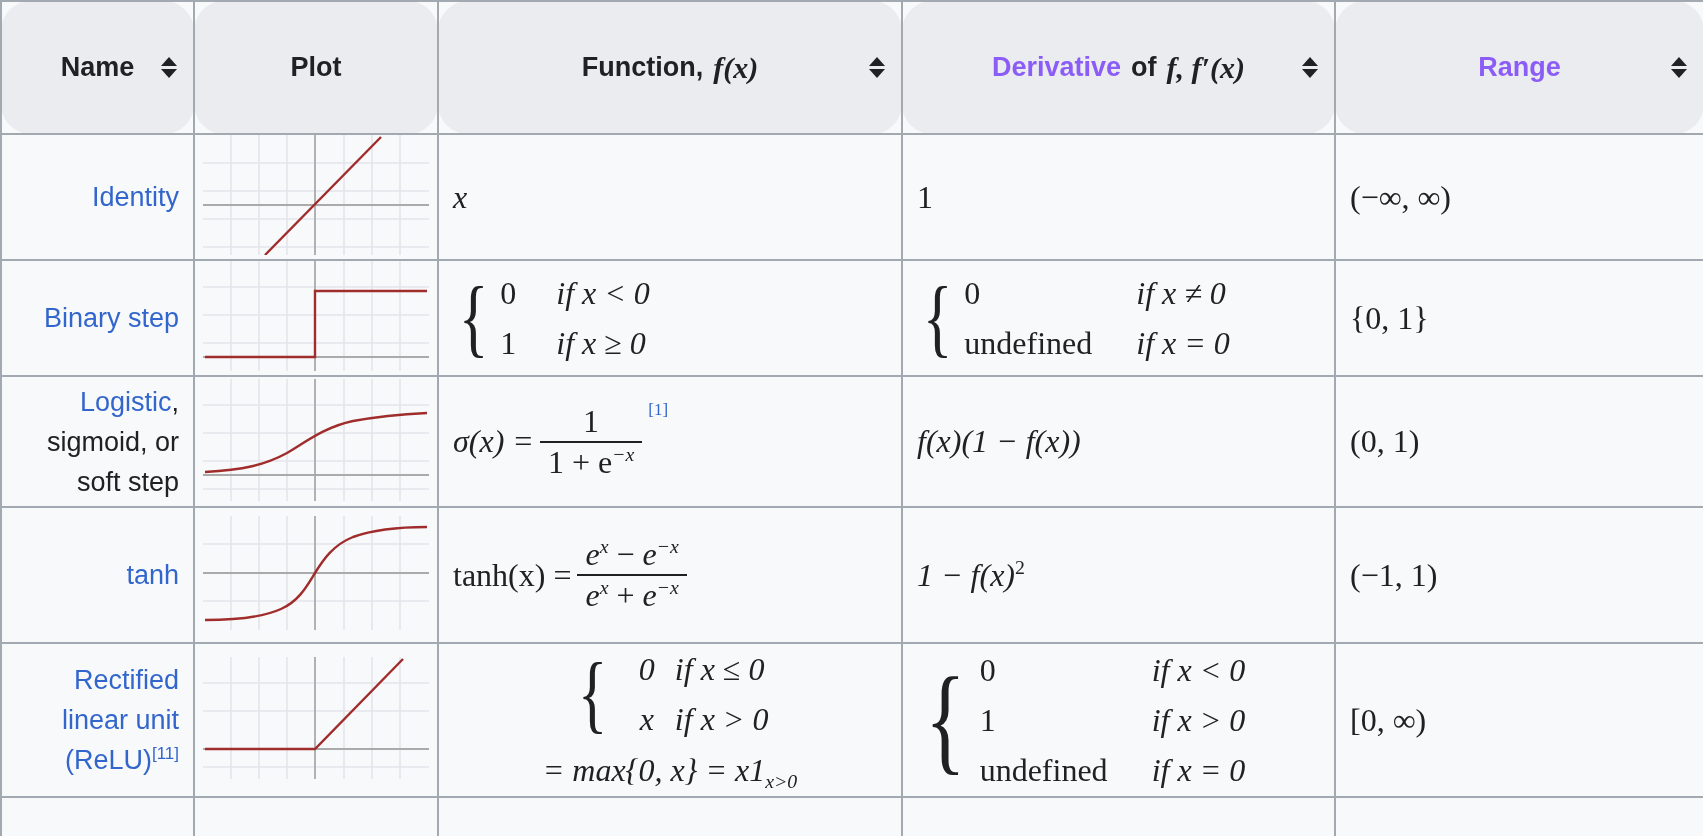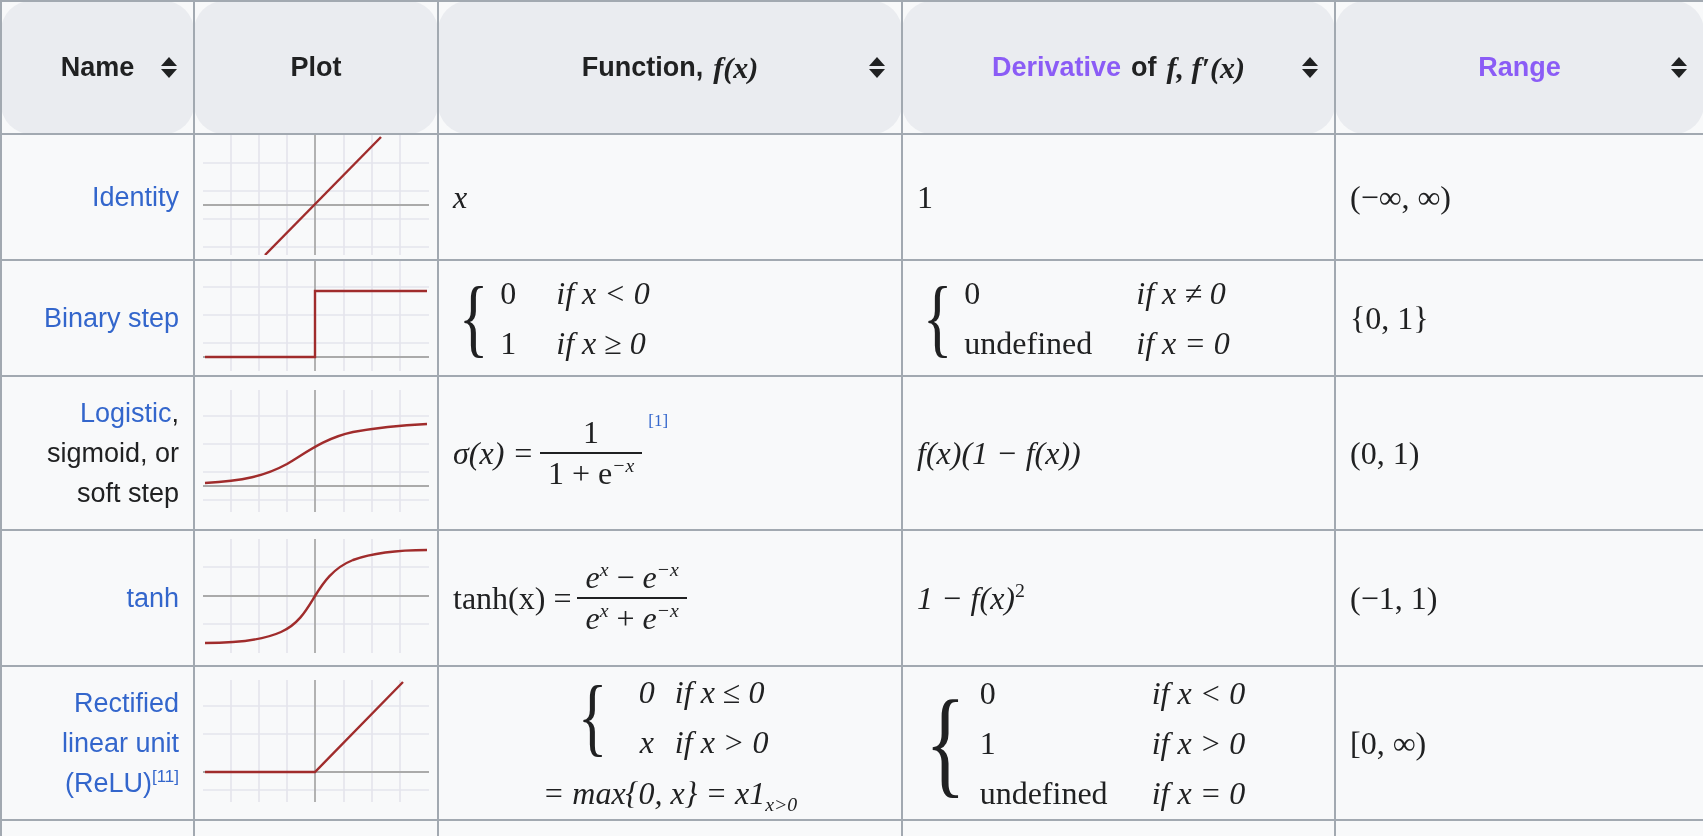--- a/index.html
+++ b/index.html
@@ -257,21 +257,21 @@
               <span class="cr-cond mi">if x = 0</span>
             </span>
           </span>
         </span>
       </td>
       <td class="math-cell">
         <span class="mn">{0, 1}</span>
       </td>
     </tr>
 
-    <tr style="height:154px;">
+    <tr style="height:131px;">
       <td class="name-cell">
         <a href="#">Logistic</a><span>,<br>sigmoid, or<br>soft step</span>
       </td>
       <td class="plot-cell">
         <span class="plotbox">
           <svg width="226" height="122" viewBox="0 0 226 122">
             <rect x="0" y="0" width="226" height="122" fill="#f8f9fa"></rect>
             <g stroke="#e4e4ec" stroke-width="1.6">
               <line x1="28" y1="0" x2="28" y2="122"></line>
                 <line x1="56" y1="0" x2="56" y2="122"></line>

